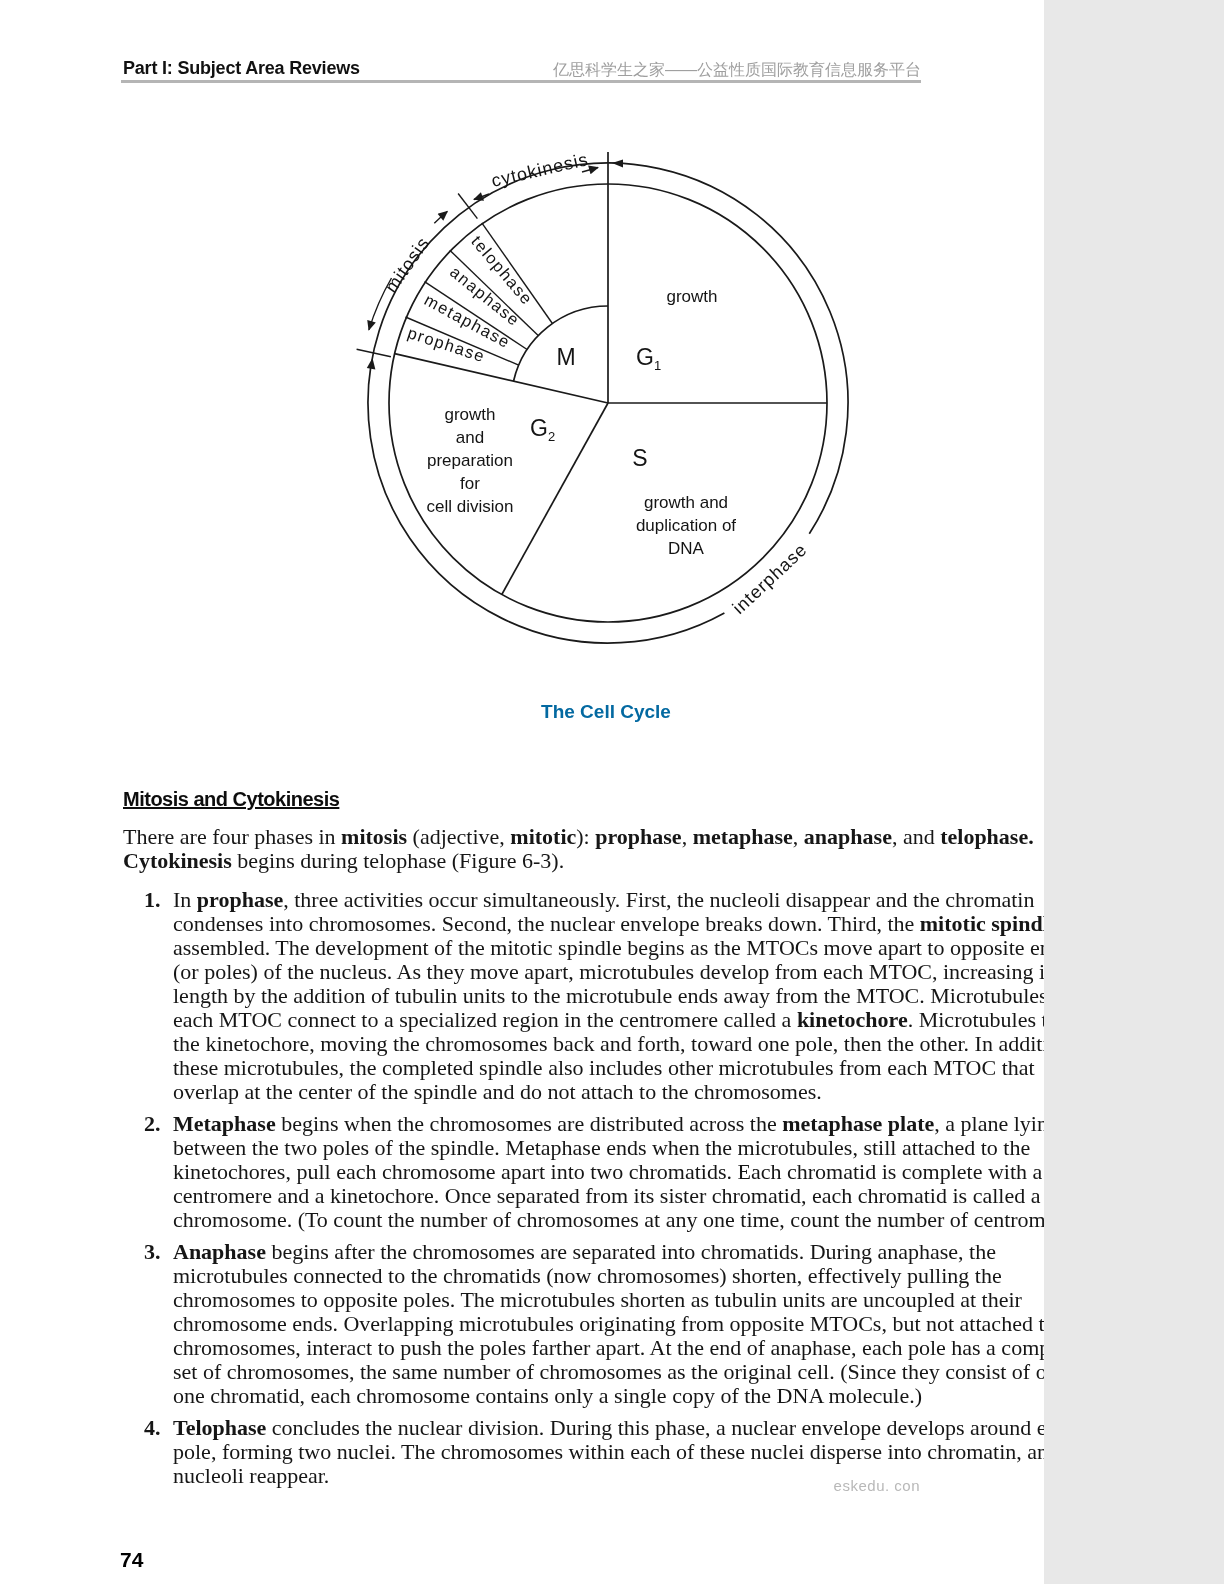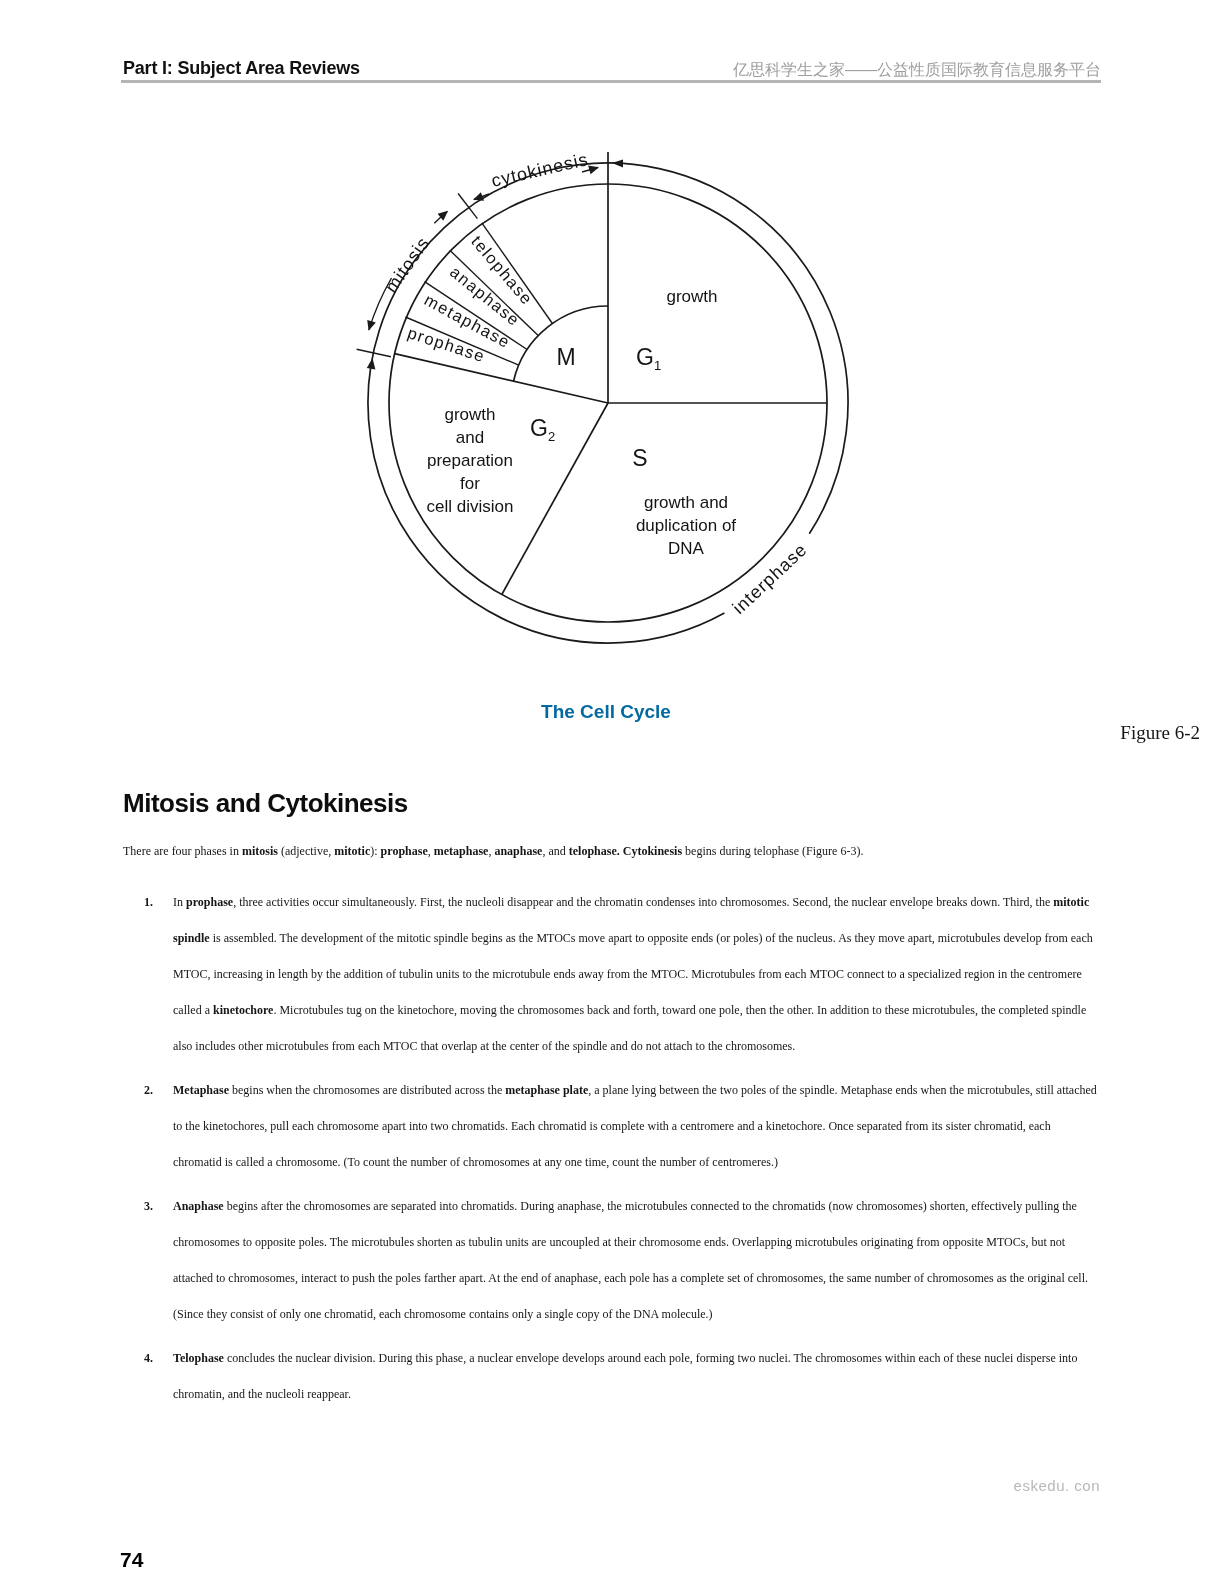--- a/index.html
+++ b/index.html
@@ -1,33 +1,33 @@
 <!DOCTYPE html>
 <html><head>
 <meta charset="utf-8">
 <style>
   html,body{margin:0;padding:0;background:#e8e8e8;}
-  #page{position:relative;width:1224px;height:1584px;background:#ffffff;overflow:hidden;
+  #page{position:relative;width:1044px;height:1584px;background:#ffffff;overflow:hidden;
         font-family:"Liberation Serif",serif;color:#161616;}
   
   .hdr-left{position:absolute;left:123px;top:58px;font-family:"Liberation Sans",sans-serif;
             font-weight:bold;font-size:18px;letter-spacing:-0.2px;color:#111;}
   .hdr-right{position:absolute;right:123px;top:60px;font-size:16px;color:#9e9e9e;
              font-family:"Liberation Sans",sans-serif;}
   .hdr-rule{position:absolute;left:121px;right:123px;top:80px;height:3px;background:#b5b5b5;}
   
   .fig-caption{position:absolute;left:0;top:701px;width:1212px;text-align:center;
                font-family:"Liberation Sans",sans-serif;font-weight:bold;font-size:19px;color:#0369a1;}
   .fig-label{position:absolute;left:0;top:722px;width:1200px;text-align:right;
              font-size:19px;color:#161616;}
   
   .content{position:absolute;left:123px;top:788px;width:978px;}
   .content h1{margin:0 0 14px 0;font-family:"Liberation Sans",sans-serif;font-weight:bold;
-              font-size:26px;letter-spacing:-0.5px;color:#0d0d0d;}
-  .body-text{font-size:12px;line-height:36px;color:#161616;}
+              font-size:20px;letter-spacing:-0.5px;color:#0d0d0d;text-decoration:underline;}
+  .body-text{font-size:22px;line-height:24px;color:#161616;}
   .intro{margin:0 0 15px 0;}
   .olist{margin:0;padding:0;list-style:none;}
   .olist li{position:relative;padding-left:50px;margin:0 0 8px 0;}
   .li-num{position:absolute;left:21px;font-weight:bold;}
   b{font-weight:bold;}
   
   .page-num{position:absolute;left:120px;top:1548px;font-family:"Liberation Sans",sans-serif;
             font-weight:bold;font-size:21px;color:#000000;}
   .watermark{position:absolute;right:124px;top:1477px;font-family:"Liberation Sans",sans-serif;
              font-size:15px;color:#b8b8b8;letter-spacing:0.5px;}

